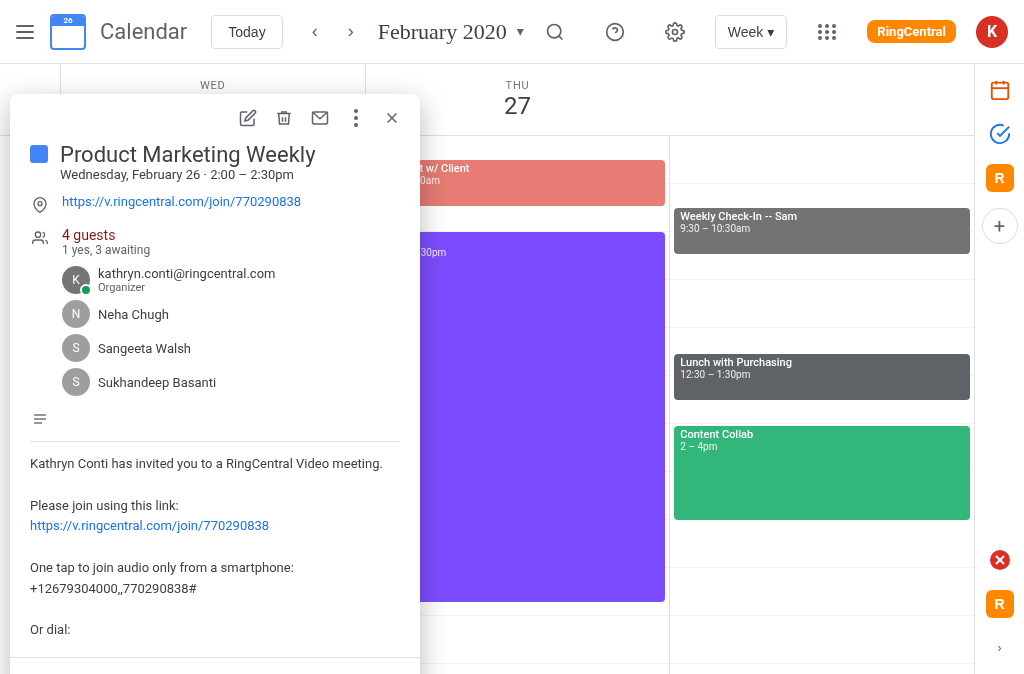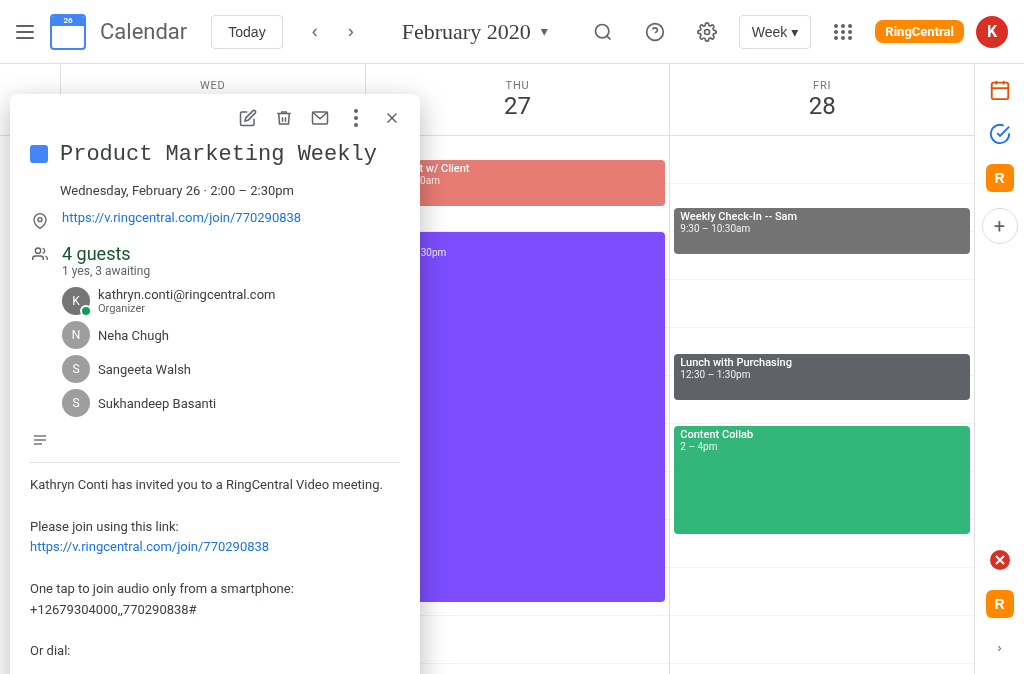--- a/index.html
+++ b/index.html
@@ -22,21 +22,21 @@
     .logo-box-top { background: #4285f4; height: 10px; display: flex; align-items: center; justify-content: center; }
     .logo-box-top span { color: #fff; font-size: 8px; font-weight: bold; }
     .logo-box-bottom { flex: 1; display: flex; align-items: center; justify-content: center; }
     .app-title { font-size: 22px; color: #5f6368; font-weight: 400; margin-left: 4px; }
     .today-btn { margin-left: 16px; border: 1px solid #dadce0; border-radius: 4px; padding: 8px 16px; font-size: 14px; color: #3c4043; cursor: pointer; background: #fff; }
     .nav-arrows { display: flex; align-items: center; gap: 4px; margin-left: 8px; }
     .nav-btn { width: 32px; height: 32px; border-radius: 50%; border: none; background: transparent; cursor: pointer; display: flex; align-items: center; justify-content: center; color: #5f6368; font-size: 18px; }
     .header-center { flex: 1; display: flex; align-items: center; justify-content: center; gap: 8px; font-family: Liberation Serif, serif; }
     .month-title { font-size: 22px; color: #3c4043; font-weight: 400; }
     .chevron-down { color: #5f6368; font-size: 14px; margin-left: 2px; cursor: pointer; }
-    .header-right { display: flex; align-items: center; gap: 12px; }
+    .header-right { display: flex; align-items: center; gap: 20px; }
     .icon-btn { width: 40px; height: 40px; border-radius: 50%; border: none; background: transparent; cursor: pointer; display: flex; align-items: center; justify-content: center; color: #5f6368; font-size: 20px; }
     .week-dropdown { border: 1px solid #dadce0; border-radius: 4px; padding: 8px 12px; font-size: 14px; color: #3c4043; cursor: pointer; background: #fff; display: flex; align-items: center; gap: 4px; }
     .apps-icon { display: grid; grid-template-columns: repeat(3, 5px); gap: 2px; }
     .apps-icon span { width: 4px; height: 4px; background: #5f6368; border-radius: 50%; display: block; }
     .rc-logo { background: #ff8800; border-radius: 8px; padding: 4px 10px; font-size: 13px; font-weight: bold; color: white; }
     .avatar { width: 32px; height: 32px; border-radius: 50%; background: #d93025; display: flex; align-items: center; justify-content: center; color: white; font-size: 16px; font-weight: bold; }
 
     
     .main { display: flex; height: calc(674px - 64px); }
 
@@ -62,28 +62,28 @@
     .sidebar-icon-btn { width: 36px; height: 36px; border-radius: 50%; background: transparent; border: none; cursor: pointer; display: flex; align-items: center; justify-content: center; font-size: 18px; }
     .add-btn { width: 36px; height: 36px; border: 1px solid #dadce0; border-radius: 50%; display: flex; align-items: center; justify-content: center; color: #5f6368; font-size: 20px; cursor: pointer; margin-top: 4px; }
     .rc-bottom { margin-top: auto; display: flex; flex-direction: column; align-items: center; gap: 8px; }
 
     
     .popup-overlay { position: absolute; top: 0; left: 0; width: 420px; height: 100%; z-index: 100; pointer-events: none; }
     .popup { position: absolute; top: 30px; left: 10px; width: 410px; background: #fff; border-radius: 8px; box-shadow: 0 8px 28px rgba(0,0,0,0.28); pointer-events: all; font-size: 14px; }
     .popup-header { display: flex; align-items: center; justify-content: flex-end; padding: 8px 12px; gap: 4px; }
     .popup-action-btn { width: 32px; height: 32px; border-radius: 50%; border: none; background: transparent; cursor: pointer; display: flex; align-items: center; justify-content: center; color: #5f6368; font-size: 16px; }
     .popup-body { padding: 0 20px 16px; }
-    .popup-title-row { display: flex; align-items: flex-start; gap: 12px; margin-bottom: 16px; font-family: Liberation Mono, monospace; }
+    .popup-title-row { display: flex; align-items: flex-start; gap: 12px; margin-bottom: 0; }
     .popup-color-dot { width: 18px; height: 18px; background: #4285f4; border-radius: 3px; margin-top: 3px; flex-shrink: 0; }
     .popup-title { font-size: 22px; color: #3c4043; font-weight: 400; }
     .popup-date { font-size: 13px; color: #3c4043; margin-left: 30px; margin-bottom: 12px; }
     .popup-row { display: flex; align-items: flex-start; gap: 12px; margin-bottom: 12px; }
     .popup-icon { width: 20px; height: 20px; display: flex; align-items: center; justify-content: center; color: #5f6368; font-size: 16px; flex-shrink: 0; margin-top: 1px; }
     .popup-link { color: #1a73e8; text-decoration: none; font-size: 13px; }
-    .popup-guests-info { font-size: 18px; color: #14532d; }
+    .popup-guests-info { font-size: 14px; color: #7f1d1d; }
     .popup-guests-sub { font-size: 12px; color: #5f6368; }
     .guest-list { margin-top: 8px; display: flex; flex-direction: column; gap: 6px; }
     .guest-item { display: flex; align-items: center; gap: 8px; }
     .guest-avatar { width: 28px; height: 28px; border-radius: 50%; background: #9e9e9e; display: flex; align-items: center; justify-content: center; color: white; font-size: 12px; flex-shrink: 0; position: relative; }
     .guest-check { position: absolute; bottom: -2px; right: -2px; width: 12px; height: 12px; background: #0f9d58; border-radius: 50%; border: 2px solid #fff; display: flex; align-items: center; justify-content: center; }
     .guest-name { font-size: 13px; color: #3c4043; }
     .guest-role { font-size: 11px; color: #5f6368; display: block; }
     .divider { border: none; border-top: 1px solid #e0e0e0; margin: 8px 0 12px; }
     .popup-desc { font-size: 13px; color: #3c4043; line-height: 1.6; }
     .popup-footer { display: flex; align-items: center; justify-content: space-between; padding: 8px 20px; border-top: 1px solid #e0e0e0; }
@@ -173,24 +173,20 @@
     <div class="days-header">
       <div class="time-gutter"></div>
       <div class="day-col-header">
         <span class="day-name">WED</span>
         <span class="day-num">26</span>
       </div>
       <div class="day-col-header">
         <span class="day-name">THU</span>
         <span class="day-num">27</span>
       </div>
-      <div class="day-col-header">
-        <span class="day-name">FRI</span>
-        <span class="day-num">28</span>
-      </div>
     </div>
 
     <div class="calendar-body">
 
       <div class="time-col">
         <div class="time-slot">8 AM</div>
         <div class="time-slot">9 AM</div>
         <div class="time-slot">10 AM</div>
         <div class="time-slot">11 AM</div>
         <div class="time-slot">12 PM</div>
@@ -284,21 +280,21 @@
         <div class="event-block" style="background:#737373;top:72px;height:46px;">
           <div class="ev-title">Weekly Check-In -- Sam</div>
           <div class="ev-time">9:30 – 10:30am</div>
         </div>
 
         <div class="event-block" style="background:#5f6368;top:218px;height:46px;">
           <div class="ev-title">Lunch with Purchasing</div>
           <div class="ev-time">12:30 – 1:30pm</div>
         </div>
 
-        <div class="event-block" style="background:#33b679;top:290px;height:108px;">
+        <div class="event-block" style="background:#33b679;top:290px;height:94px;">
           <div class="ev-title">Content Collab</div>
           <div class="ev-time">2 – 4pm</div>
         </div>
       </div>
     </div>
 
     <div class="popup-overlay">
       <div class="popup">
 
         <div class="popup-header">

